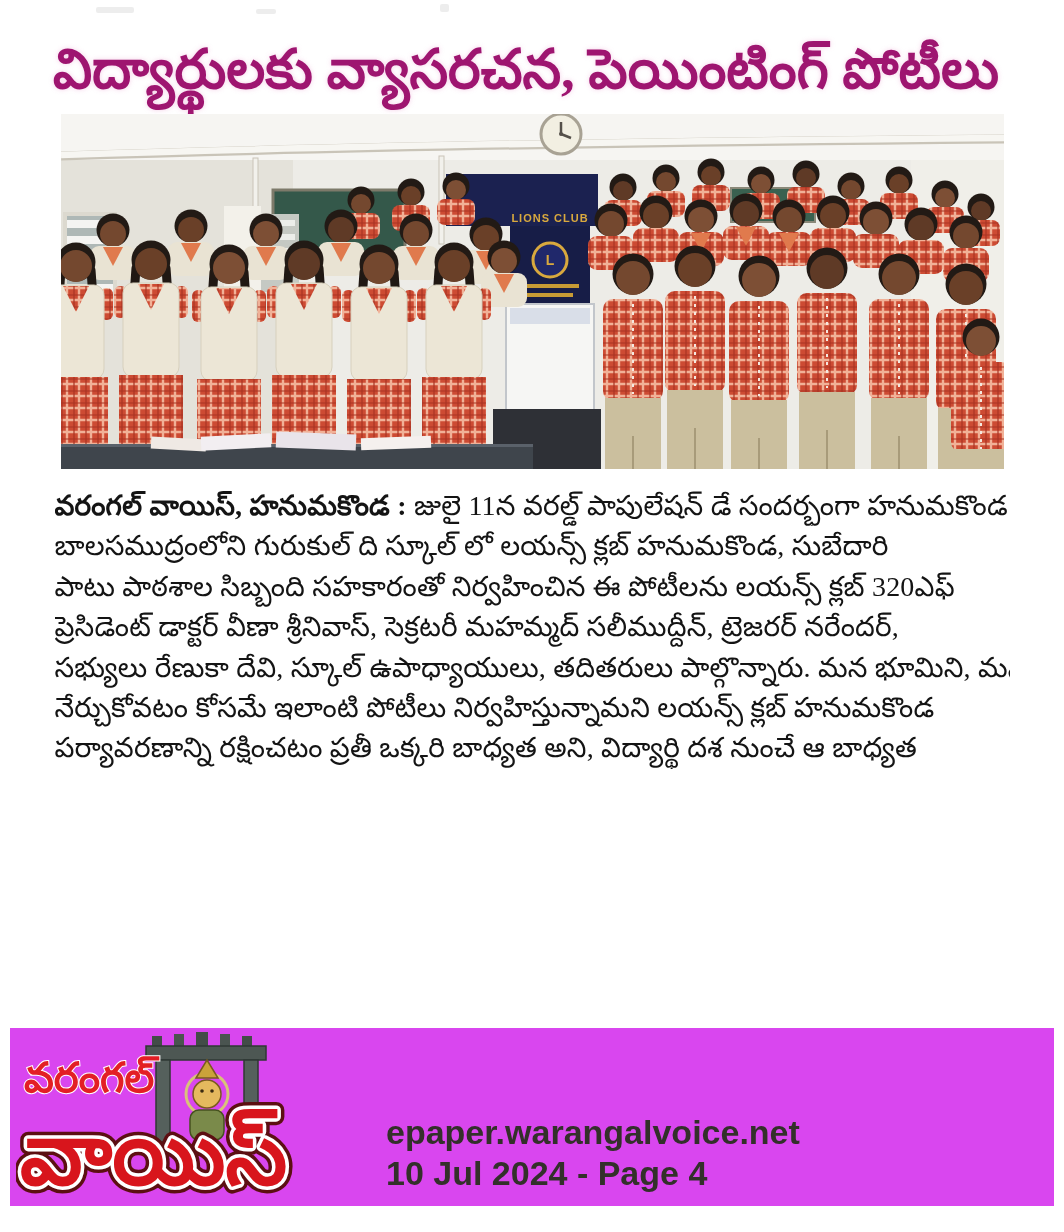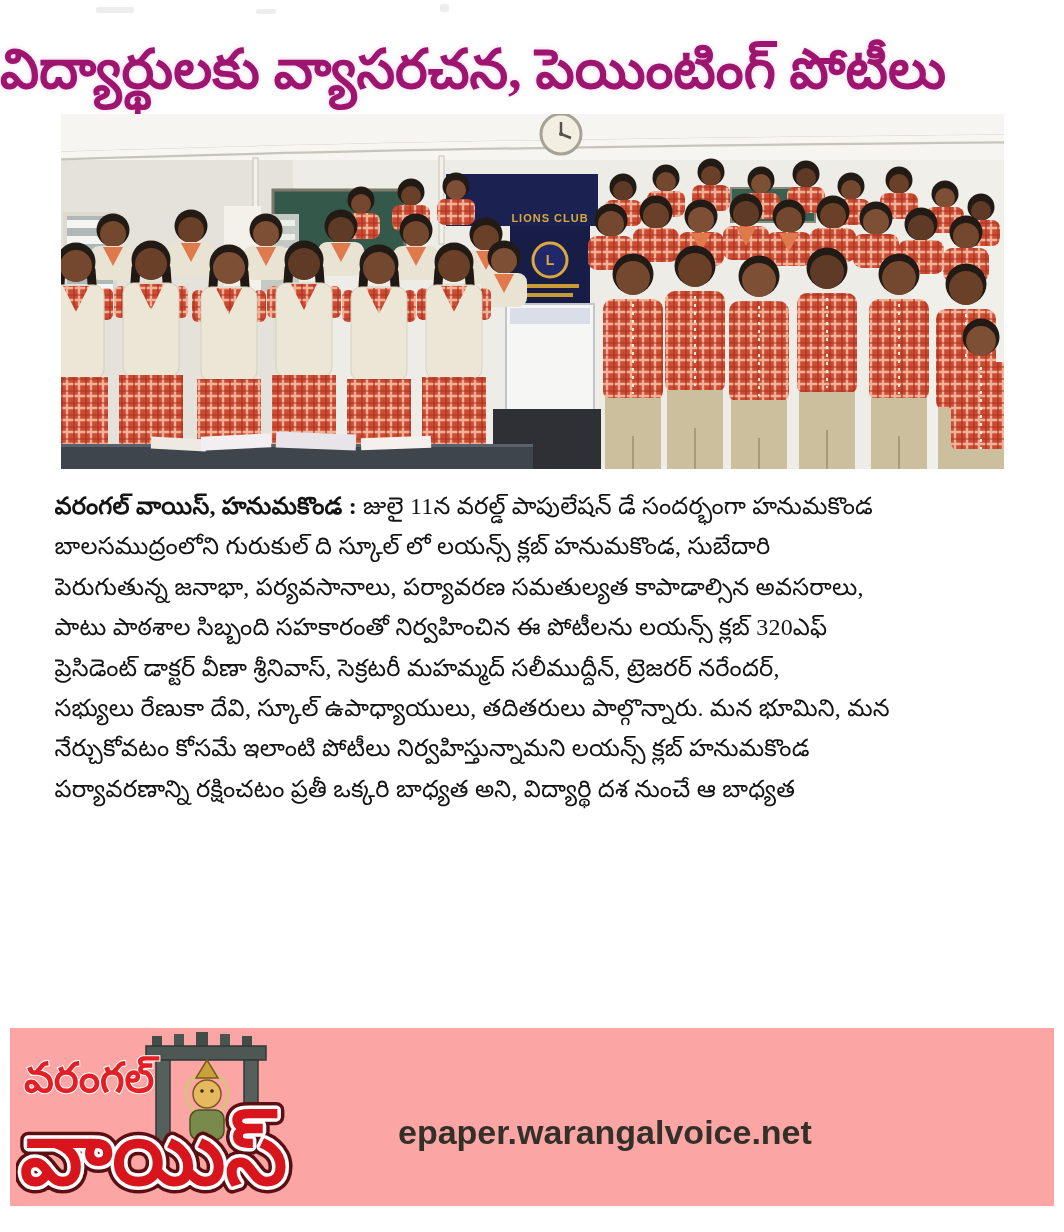--- a/index.html
+++ b/index.html
@@ -1,36 +1,36 @@
 <!DOCTYPE html>
 <html lang="te"><head>
 <meta charset="utf-8">
 <style>
   html,body{margin:0;padding:0;background:#ffffff;}
   body{width:1064px;height:1232px;position:relative;overflow:hidden;
        font-family:"Liberation Serif", serif;}
   
   .smudge{position:absolute;background:#9a9a9a;opacity:.18;border-radius:2px;}
   
-  .headline{margin:26px 12px 0 0;height:88px;line-height:88px;
+  .headline{margin:26px 12px 0 0;height:88px;line-height:88px;text-align:center;
     font-size:55px;font-weight:bold;color:#9e1570;white-space:nowrap;overflow:hidden;
     text-shadow:0 0 5px rgba(226,120,190,.35);font-family:"Liberation Serif",serif;}
   
   .photo{margin:11px auto 0;width:943px;height:355px;position:relative;display:block;}
   .photo svg{display:block;}
   
   .article{width:955px;margin:17px auto 0;color:#141414;}
-  .t-line{height:40.4px;line-height:40.4px;font-size:24px;white-space:nowrap;
+  .t-line{height:40.4px;line-height:40.4px;font-size:28px;white-space:nowrap;
     overflow:hidden;letter-spacing:.2px;}
   .t-line b{font-weight:bold;}
   
   .footer{position:absolute;left:10px;top:1028px;width:1044px;height:178px;
-    background:#fca5a5;}
+    background:#d946ef;}
   .logo{position:absolute;left:6px;top:4px;width:352px;height:170px;}
-  .footer-text{position:absolute;left:388px;top:84px;color:#33302a;
+  .footer-text{position:absolute;left:376px;top:84px;color:#33302a;
     font-family:"Liberation Sans",sans-serif;font-weight:bold;}
   .footer-url{font-size:34px;line-height:40px;}
   .footer-date{font-size:34px;line-height:42px;}
 </style>
 </head>
 <body>
 
 <div>
   <div class="smudge" style="left:96px;top:7px;width:38px;height:6px;"></div>
   <div class="smudge" style="left:256px;top:9px;width:20px;height:5px;"></div>
@@ -308,21 +308,20 @@
     <rect x="140" y="321" width="70" height="14" fill="#f2eef1" transform="rotate(-3 175 328)"></rect>
     <rect x="215" y="319" width="80" height="16" fill="#e9e4ea" transform="rotate(2 255 327)"></rect>
     <rect x="300" y="323" width="70" height="12" fill="#f5f0ee" transform="rotate(-2 335 329)"></rect>
   </g>
 </svg>
 </figure>
 
 <div class="article">
   <div class="t-line"><b>వరంగల్ వాయిస్, హనుమకొండ :</b> <span>జులై 11న వరల్డ్ పాపులేషన్ డే సందర్భంగా హనుమకొండ</span></div>
   <div class="t-line">బాలసముద్రంలోని గురుకుల్ ది స్కూల్ లో లయన్స్ క్లబ్ హనుమకొండ, సుబేదారి</div>
-  <div class="t-line">పెరుగుతున్న జనాభా, పర్యవసానాలు, పర్యావరణ సమతుల్యత కాపాడాల్సిన అవసరాలు,</div>
   <div class="t-line">పాటు పాఠశాల సిబ్బంది సహకారంతో నిర్వహించిన ఈ పోటీలను లయన్స్ క్లబ్ 320ఎఫ్</div>
   <div class="t-line">ప్రెసిడెంట్ డాక్టర్ వీణా శ్రీనివాస్, సెక్రటరీ మహమ్మద్ సలీముద్దీన్, ట్రెజరర్ నరేందర్,</div>
   <div class="t-line">సభ్యులు రేణుకా దేవి, స్కూల్ ఉపాధ్యాయులు, తదితరులు పాల్గొన్నారు. మన భూమిని, మన</div>
   <div class="t-line">నేర్చుకోవటం కోసమే ఇలాంటి పోటీలు నిర్వహిస్తున్నామని లయన్స్ క్లబ్ హనుమకొండ</div>
   <div class="t-line">పర్యావరణాన్ని రక్షించటం ప్రతీ ఒక్కరి బాధ్యత అని, విద్యార్థి దశ నుంచే ఆ బాధ్యత</div>
 </div>
 
 <div class="footer">
   <div class="logo">
     <svg width="352" height="170" viewBox="0 0 352 170" xmlns="http://www.w3.org/2000/svg">
@@ -346,14 +345,15 @@
 
       <text x="8" y="60" font-size="42" font-weight="bold" fill="#e31e25" stroke="#ffffff" stroke-width="2" style="paint-order:stroke" font-family="Liberation Serif, serif">వరంగల్</text>
 
       <text x="4" y="152" font-size="88" font-weight="bold" fill="none" stroke="#5c0f12" stroke-width="14" stroke-linejoin="round" font-family="Liberation Serif, serif">వాయిస్</text>
       <text x="4" y="152" font-size="88" font-weight="bold" fill="none" stroke="#ffffff" stroke-width="7" stroke-linejoin="round" font-family="Liberation Serif, serif">వాయిస్</text>
       <text x="4" y="152" font-size="88" font-weight="bold" fill="#d8151c" font-family="Liberation Serif, serif">వాయిస్</text>
     </svg>
   </div>
   <div class="footer-text">
     <div class="footer-url">epaper.warangalvoice.net</div>
+    <div class="footer-date">10 Jul 2024 - Page 4</div>
   </div>
 </div>
 
 </body></html>

